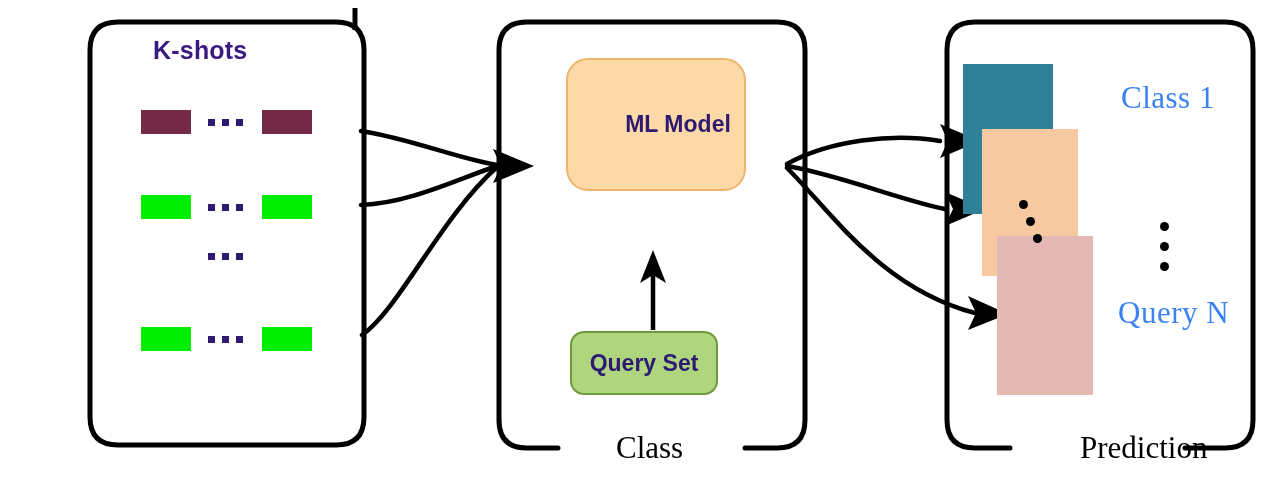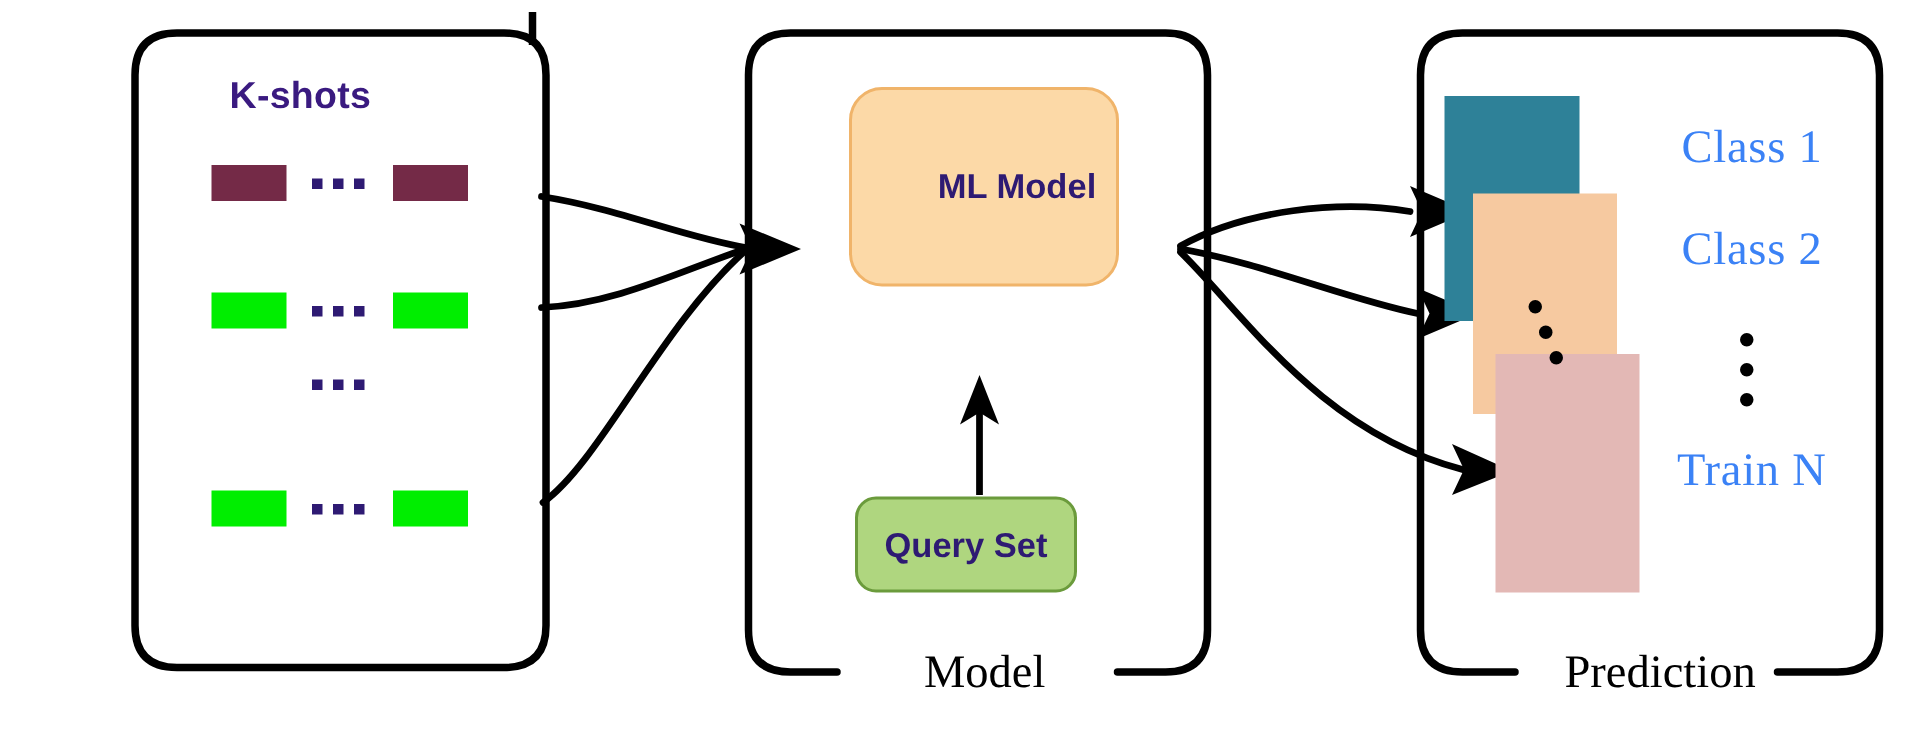--- a/index.html
+++ b/index.html
@@ -132,21 +132,21 @@
       <path d="M 787 164 C 830 140 893 133 940 141"></path>
       <path d="M 787 166 C 840 175 900 200 945 209"></path>
       <path d="M 787 168 C 830 210 880 288 975 313"></path>
     </g>
     <polygon points="940,124 980,141 940,158 948,141" fill="#000000"></polygon>
     <polygon points="945,192 985,209 945,226 953,209" fill="#000000"></polygon>
     <polygon points="968,296 1008,314 968,330 976,313" fill="#000000"></polygon>
 
   </svg>
 
-  <div class="lbl panel-title-bold" style="left:153px; top:52px;">K-shots</div>
+  <div class="lbl panel-title-bold" style="left:153px; top:38px;">K-shots</div>
 
   <div class="swatch" style="left:141px; top:110px; width:50px; height:24px; background:#742A47;"></div>
   <div class="lbl dots-h" style="left:208px; top:119px;">
     <i></i>
       <i></i>
       <i></i>
   </div>
   <div class="swatch" style="left:262px; top:110px; width:50px; height:24px; background:#742A47;"></div>
 
   <div class="swatch" style="left:141px; top:195px; width:50px; height:24px; background:#00EE00;"></div>
@@ -173,41 +173,40 @@
 
 
   <div class="soft-box" style="left:566px; top:58px; width:180px; height:133px; background:#FCD9A7; border:2.5px solid #F0B46A; border-radius:22px;padding-left:44px;">
     <span class="box-label">ML Model</span>
   </div>
 
   <div class="soft-box" style="left:570px; top:331px; width:148px; height:64px; background:#AFD67F; border:2.5px solid #6B9B3C; border-radius:14px;">
     <span class="box-label">Query Set</span>
   </div>
 
-  <div class="lbl panel-title-serif" style="left:616px; top:432px;">Model</div>
+  <div class="lbl panel-title-serif" style="left:616px; top:432px;">Class</div>
 
   <div class="stack-rect" style="left:963px; top:64px; width:90px; height:150px; background:#2E8198; z-index:1;"></div>
 
   <div class="stack-rect" style="left:982px; top:129px; width:96px; height:147px; background:#F6C9A0; z-index:2;"></div>
 
   <div class="stack-rect" style="left:997px; top:236px; width:96px; height:159px; background:#E3B8B5; z-index:3;"></div>
 
   <div class="diagdots-wrap" style="left:1019px; top:200px; width:36px; height:46px; z-index:4;">
     <i style="left:0px;  top:0px;"></i>
     <i style="left:7px;  top:17px;"></i>
     <i style="left:14px; top:34px;"></i>
   </div>
 
   <div class="lbl class-label" style="left:1121px; top:82px;">Class 1</div>
 
-  <div class="lbl class-label" style="left:1121px; top:150px;">Class 2</div>
 
   <div class="vdots-wrap" style="left:1160px; top:222px;">
     <i></i>
       <i></i>
       <i></i>
   </div>
 
-  <div class="lbl class-label" style="left:1118px; top:297px;">Train N</div>
-
-  <div class="lbl panel-title-serif" style="left:1043px; top:432px;">Prediction</div>
+  <div class="lbl class-label" style="left:1118px; top:297px;">Query N</div>
+
+  <div class="lbl panel-title-serif" style="left:1080px; top:432px;">Prediction</div>
 
 </div>
 
 </body></html>

